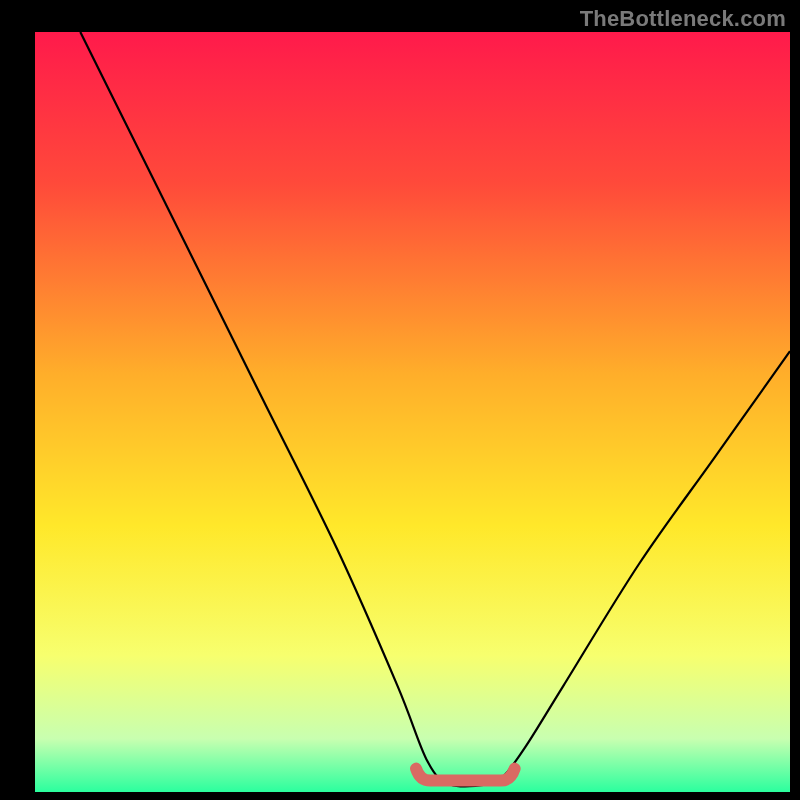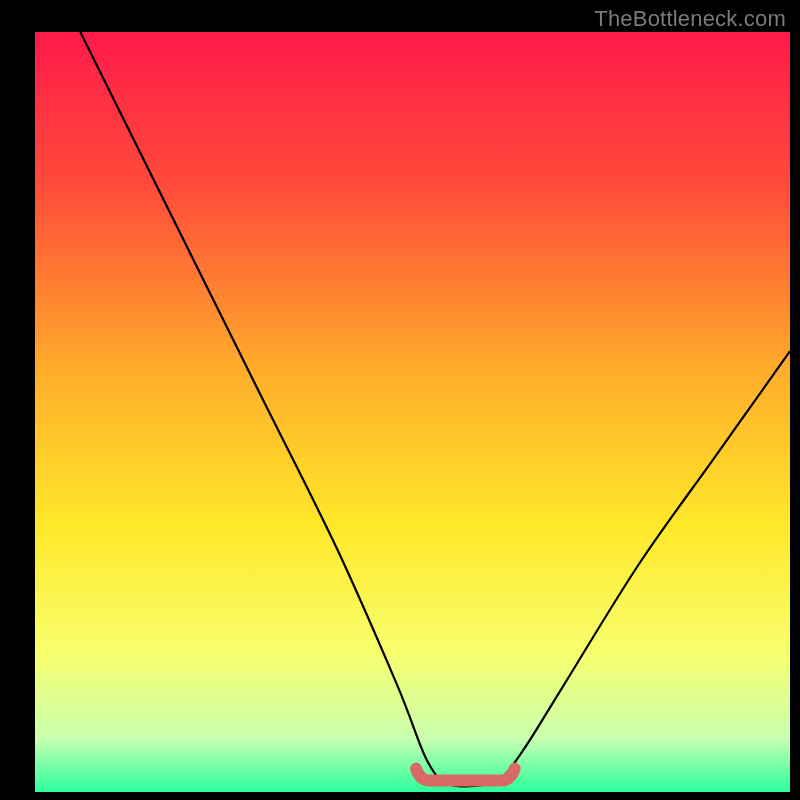--- a/index.html
+++ b/index.html
@@ -16,21 +16,21 @@
     width: 800px;
     height: 800px;
     background: #000;
   }
   .attribution {
     position: absolute;
     top: 6px;
     right: 14px;
     color: #7a7a7a;
     font-size: 22px;
-    font-weight: 400;
+    font-weight: 700;
     letter-spacing: 0.2px;
     z-index: 5;
     text-align: center;
   }
   svg {
     position: absolute;
     left: 0;
     top: 0;
   }
 </style>

